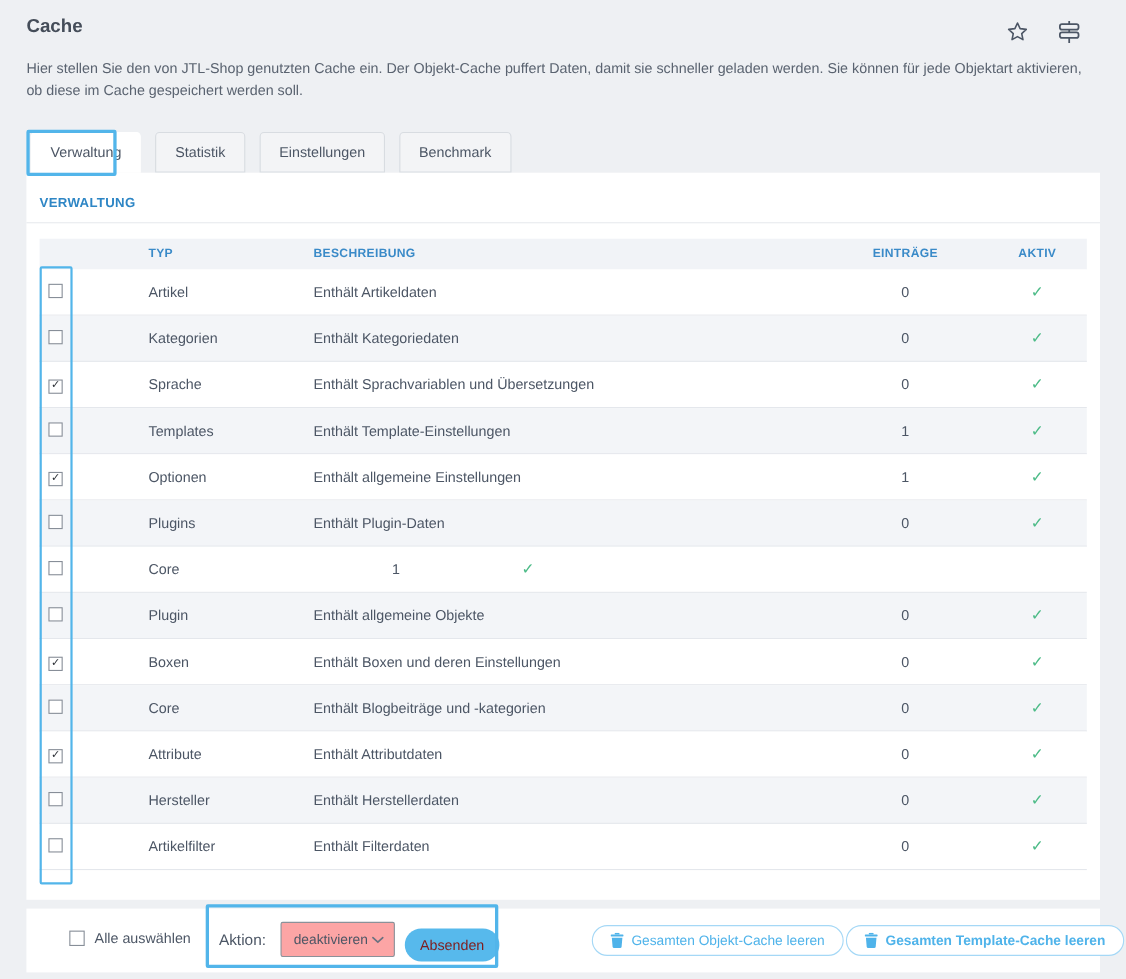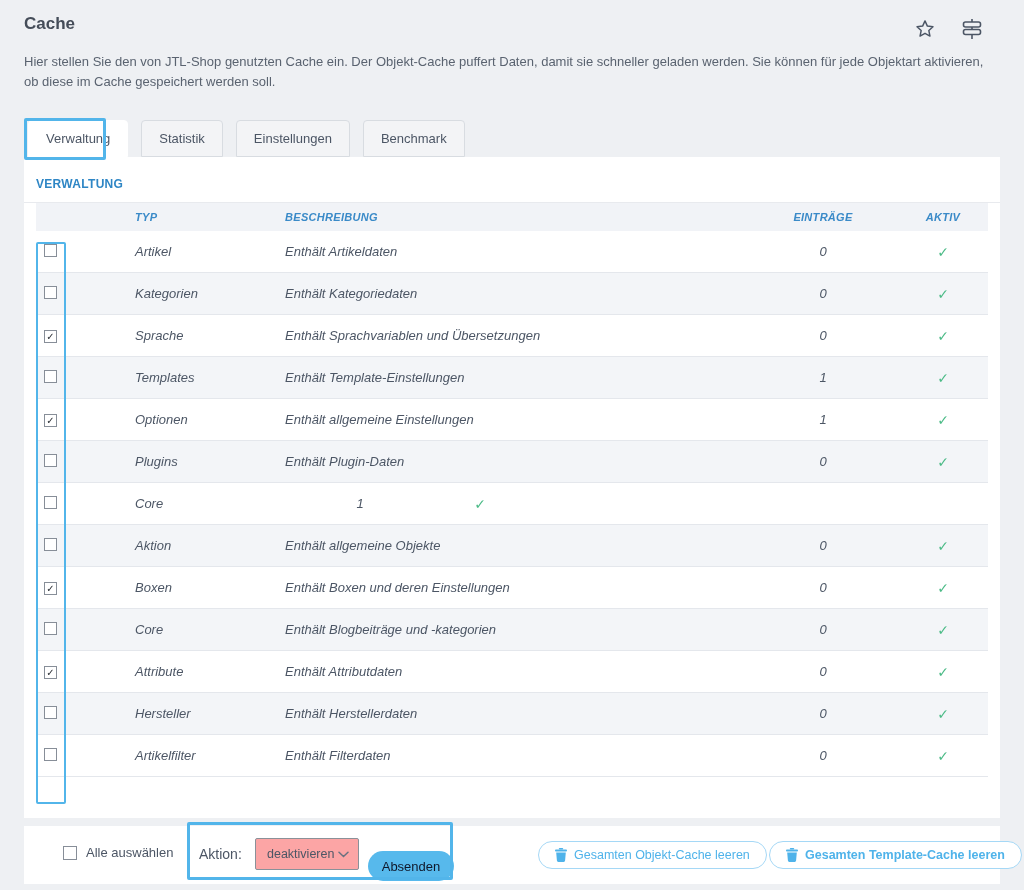--- a/index.html
+++ b/index.html
@@ -28,21 +28,21 @@
   .tab.active { background:#ffffff; border-color:#ffffff; }
 
   
   .card {
     position:absolute; left:24px; top:157px; width:976px; height:661px;
     background:#ffffff; padding:20px 12px 0 12px;
   }
   .section-title { font-size:12px; font-weight:700; color:#2e86c5; letter-spacing:.3px; }
   .section-divider { border:none; border-top:1px solid #e8eaee; margin:11px -12px 0 -12px; }
 
-  .table { width:100%;font-style:italic; }
+  .table { margin-top:14px; width:100%; }
   .thead { display:flex; background:#f1f3f7; height:28px; align-items:center; }
   .thead .hc { font-size:11px; font-weight:700; color:#3a8ac8; letter-spacing:.3px; }
   .trow { display:flex; align-items:center; height:42px; border-bottom:1px solid #e4e7ec; background:#ffffff; }
   .trow:nth-child(even) { background:#f3f5f8; }
   .c-check { width:75px; padding-left:8px; }
   .c-typ   { width:174px; padding-left:24px; }
   .c-desc  { flex:1; }
   .c-num   { width:150px; text-align:center; }
   .c-aktiv { width:90px; text-align:center; }
 
@@ -62,23 +62,23 @@
   .select-all { position:absolute; left:39px; top:19px; display:flex; align-items:center; gap:9px; cursor:pointer; }
   .select-all .checkbox { width:14px; height:14px; }
   .action-label { position:absolute; left:175px; top:20px; font-size:14px; color:#4c5665; }
   .select-box {
     position:absolute; left:231px; top:12px; width:104px; height:32px;
     background:#fca5a5; border:1px solid #8a9199; border-radius:2px;
     display:flex; align-items:center; justify-content:space-between;
     padding:0 9px 0 11px; font-size:12.5px; color:#4c5665; cursor:pointer;
   }
   .btn-primary {
-    position:absolute; left:344px; top:25px; width:86px; height:30px;
+    position:absolute; left:344px; top:18px; width:86px; height:30px;
     background:#57b9ec; border:none; border-radius:15px;
-    color:#0f172a; font-size:13px; font-family:inherit; cursor:pointer;
+    color:#7f1d1d; font-size:13px; font-family:inherit; cursor:pointer;
   }
   .btn-outline {
     position:absolute; top:15px; height:28px; padding:0 16px;
     background:#ffffff; border:1px solid #a5d8f6; border-radius:14px;
     color:#4fb3ea; font-size:12.5px; font-family:inherit; cursor:pointer;
     display:flex; align-items:center; gap:7px; white-space:nowrap;
   }
   .btn-clear-object { left:514px; }
   .btn-clear-template { left:745px;font-weight:bold; }
   .btn-outline svg { display:block; }
@@ -217,21 +217,21 @@
     <div class="c-num">1</div>
     <div class="c-aktiv">
       <span class="check-green">✓</span>
     </div>
   </div>
 
   <div class="trow">
     <div class="c-check">
       <span class="checkbox"></span>
     </div>
-    <div class="c-typ">Aktion</div>
+    <div class="c-typ">Plugin</div>
     <div class="c-desc">Enthält allgemeine Objekte</div>
     <div class="c-num">0</div>
     <div class="c-aktiv">
       <span class="check-green">✓</span>
     </div>
   </div>
 
   <div class="trow">
     <div class="c-check">
       <span class="checkbox checked">

